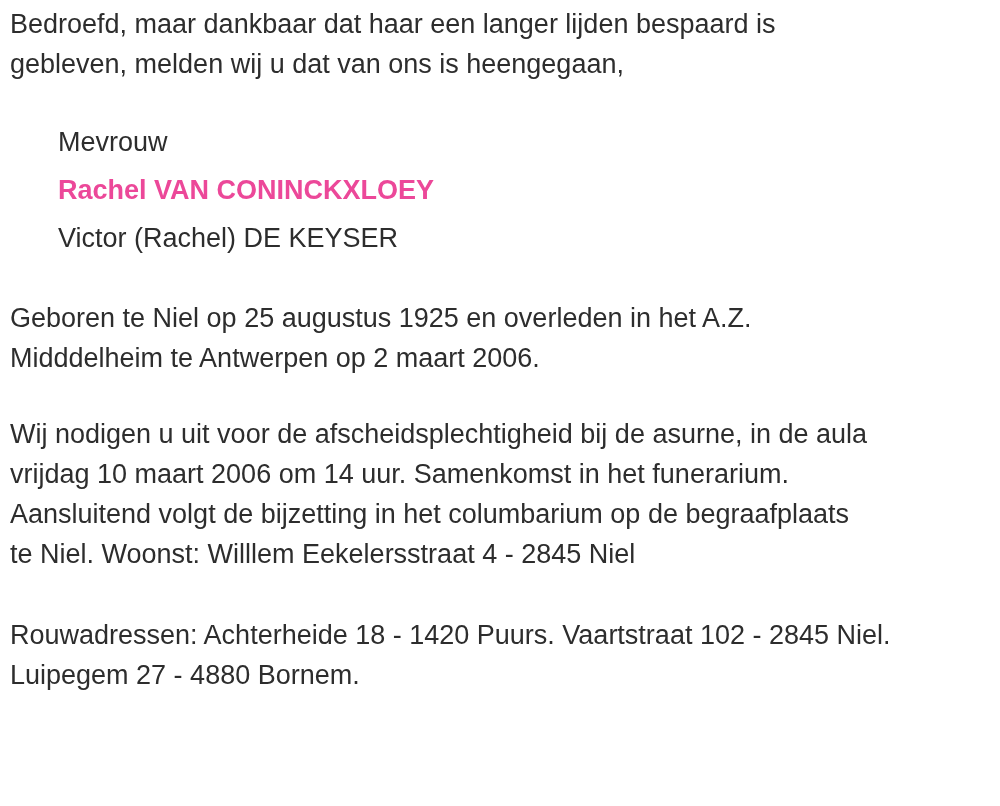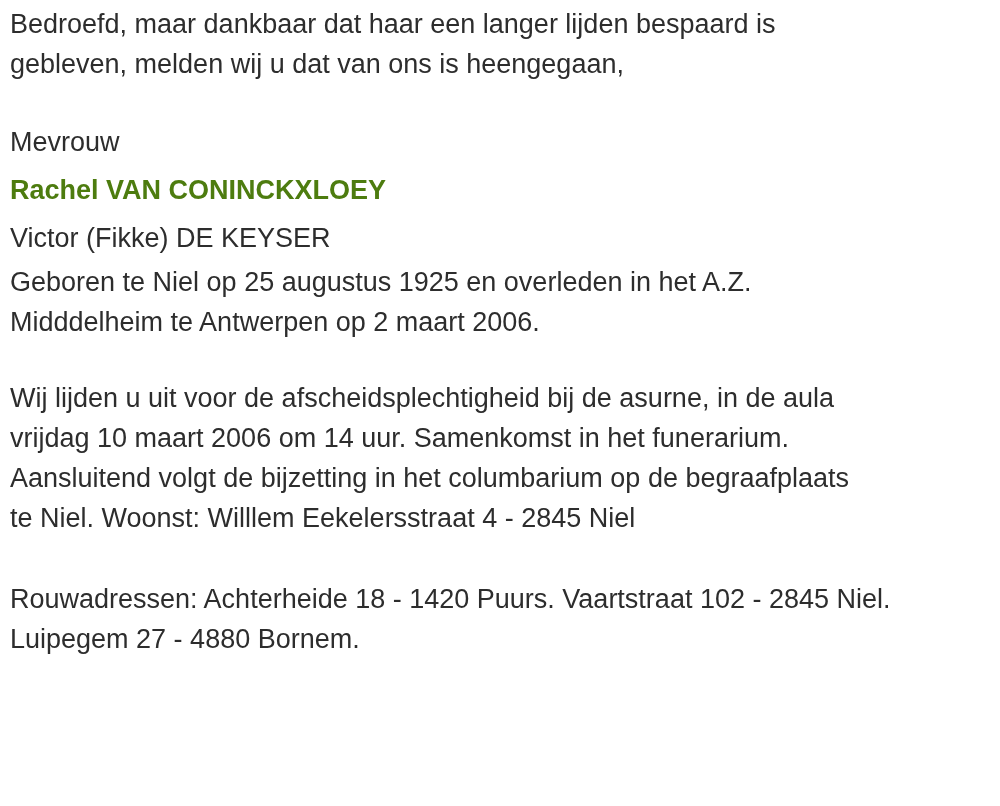--- a/index.html
+++ b/index.html
@@ -20,53 +20,54 @@
       padding: 4px 10px 0 10px;
     }
     .para { margin: 0; }
     .line {
       line-height: 40px;
       white-space: nowrap;
     }
     .hline {
       line-height: 48px;
       white-space: nowrap;
+      margin-left: 48px;
     }
     .deceased-block { margin-top: 34px; }
-    .life-dates-block { }
+    .life-dates-block { margin-top: 36px; }
     .ceremony-block { margin-top: 36px; }
     .mourning-block { margin-top: 41px; }
     .name {
       font-weight: 700;
-      color: #4d7c0f;
+      color: #ec4899;
     }
   </style>
 </head>
 <body>
 
 <main class="obituary">
 
   <section class="para intro-block">
     <div class="line">Bedroefd, maar dankbaar dat haar een langer lijden bespaard is</div>
     <div class="line">gebleven, melden wij u dat van ons is heengegaan,</div>
   </section>
 
   <section class="para deceased-block">
     <div class="hline">Mevrouw</div>
     <div class="hline name">Rachel VAN CONINCKXLOEY</div>
-    <div class="hline">Victor (Fikke) DE KEYSER</div>
+    <div class="hline">Victor (Rachel) DE KEYSER</div>
   </section>
 
   <section class="para life-dates-block">
     <div class="line">Geboren te Niel op 25 augustus 1925 en overleden in het A.Z.</div>
     <div class="line">Midddelheim te Antwerpen op 2 maart 2006.</div>
   </section>
 
   <section class="para ceremony-block">
-    <div class="line">Wij lijden u uit voor de afscheidsplechtigheid bij de asurne, in de aula</div>
+    <div class="line">Wij nodigen u uit voor de afscheidsplechtigheid bij de asurne, in de aula</div>
     <div class="line">vrijdag 10 maart 2006 om 14 uur. Samenkomst in het funerarium.</div>
     <div class="line">Aansluitend volgt de bijzetting in het columbarium op de begraafplaats</div>
     <div class="line">te Niel. Woonst: Willlem Eekelersstraat 4 - 2845 Niel</div>
   </section>
 
   <section class="para mourning-block">
     <div class="line">Rouwadressen: Achterheide 18 - 1420 Puurs. Vaartstraat 102 - 2845 Niel.</div>
     <div class="line">Luipegem 27 - 4880 Bornem.</div>
   </section>
 

